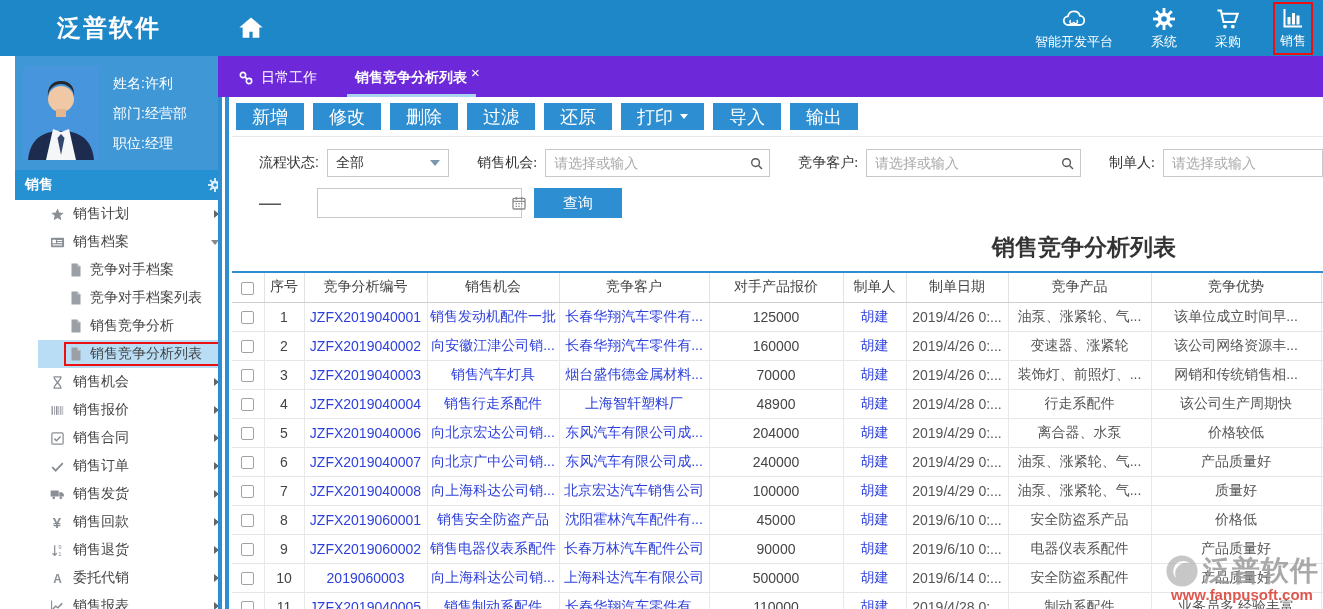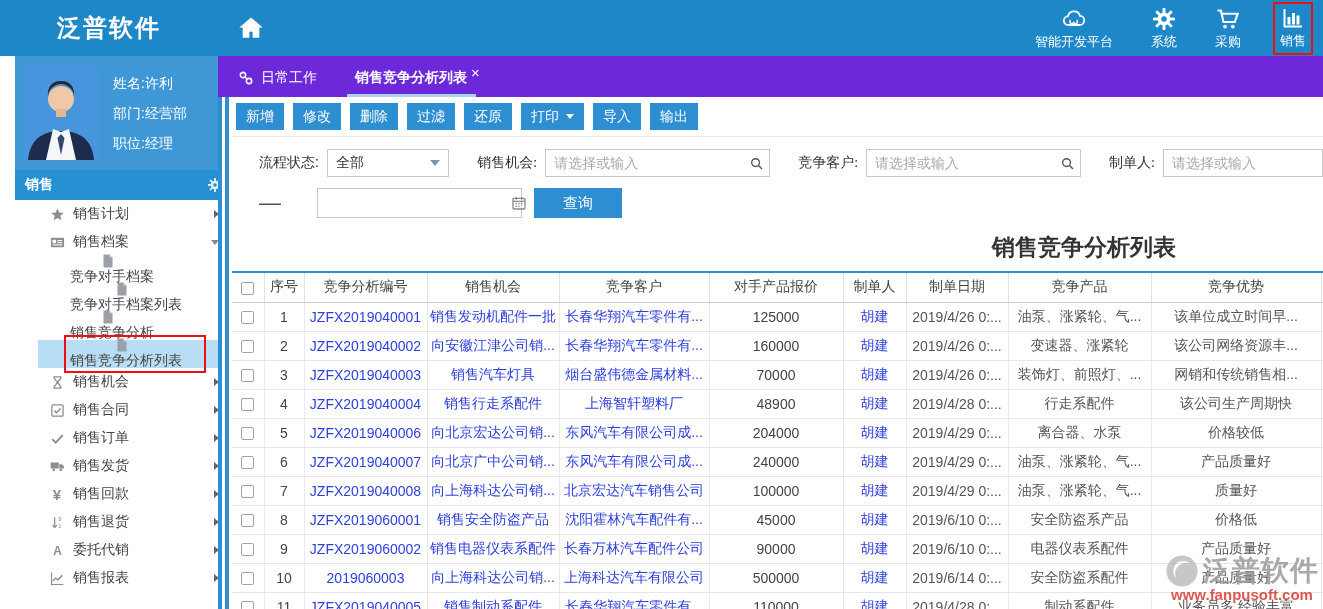--- a/index.html
+++ b/index.html
@@ -33,37 +33,37 @@
   .menu-item .micon { width:18px; height:16px; margin-right:7px; color:#8a8f96; display:flex; align-items:center; justify-content:center; }
   .menu-item .micon svg { width:15px; height:15px; }
   .menu-item .micon .yen { font-size:15px; font-weight:bold; color:#8a8f96; }
   .menu-item .arrow-r { margin-left:auto; width:0; height:0; border-left:5px solid #666; border-top:4px solid transparent; border-bottom:4px solid transparent; }
   .menu-item .arrow-d { margin-left:auto; width:0; height:0; border-top:5px solid #888; border-left:4px solid transparent; border-right:4px solid transparent; }
   .menu-sub { height:28px; display:flex; align-items:center; padding-left:32px; color:#444; cursor:pointer; }
   .menu-sub .ficon { width:13px; height:14px; margin-right:7px; color:#9aa0a6; }
   .menu-sub .ficon svg { width:12px; height:14px; }
   .menu-sub.selected { background:#b9ddf4; }
   .menu-sub.selected .inner { border:2px solid #ec1010; display:flex; align-items:center; padding:1px 22px 1px 4px; margin-left:-6px; }
-  .menu-sub .inner { display:flex; align-items:center;flex-direction:column; }
+  .menu-sub .inner { display:flex; align-items:center; }
 
   
   .main { position:absolute; left:218px; top:56px; width:1105px; height:553px; }
   .tabbar { height:41px; background:#6d28d9; display:flex; align-items:flex-end; padding-left:10px; }
   .tab { color:#fff; display:flex; align-items:center; padding:0 10px 10px; position:relative; cursor:pointer; }
   .tab .linkicon { margin-right:7px; }
   .tab .linkicon svg { width:16px; height:16px; }
   .tab.active { font-weight:bold; margin-left:18px; }
   .tab.active::after { content:""; position:absolute; left:2px; right:14px; bottom:0; height:3px; background:#a9d3ee; }
   .tab .close { font-weight:normal; font-size:15px; margin-left:4px; position:relative; top:-6px; cursor:pointer; }
 
   .content { margin-left:4px; border-left:4px solid #2e8ed2; margin-left:0; padding-left:3px; height:512px; background:#fff; overflow:hidden; }
   .content-inner { border-left:4px solid #2e8ed2; padding-left:3px; height:100%; }
 
   .toolbar { height:40px; display:flex; align-items:center; padding-left:4px; border-bottom:1px solid #e8e8e8; }
-  .tbtn { background:#2e8ed2; color:#fff; border:none; font-size:14px; height:27px; padding:0 10px; margin-right:9px; cursor:pointer; font-family:inherit; display:flex; align-items:center; }
+  .tbtn { background:#2e8ed2; color:#fff; border:none; font-size:18px; height:27px; padding:0 16px; margin-right:9px; cursor:pointer; font-family:inherit; display:flex; align-items:center; }
   .tbtn .caret { width:0; height:0; border-top:5px solid #fff; border-left:4px solid transparent; border-right:4px solid transparent; margin-left:7px; }
 
   .frow { display:flex; align-items:center; overflow:hidden; }
   .frow1 { margin-top:12px; padding-left:27px; }
   .frow2 { margin-top:11px; padding-left:27px; }
   .flabel { color:#333; white-space:nowrap; }
   .gap28 { margin-left:28px;font-family:Liberation Serif, serif; }
   .sel { margin-left:8px; width:205px; height:28px; border:1px solid #c8c8c8; display:flex; align-items:center; padding:0 8px; cursor:pointer; background:#fff; }
   .sel .selval { flex:1; }
   .sel .caret-d { width:0; height:0; border-top:6px solid #7a97ad; border-left:5px solid transparent; border-right:5px solid transparent; }
@@ -273,20 +273,36 @@
           <svg viewBox="0 0 24 24">
             <path fill="none" stroke="currentColor" stroke-width="2" d="M5.5 3h13M5.5 21h13M7 3v2.5L12 12 7 18.5V21M17 3v2.5L12 12l5 6.5V21"></path>
           </svg>
         </span>
         <span>销售机会</span>
         <span class="arrow-r"></span>
       </div>
       <div class="menu-item">
         <span class="micon">
           <svg viewBox="0 0 24 24">
+            <g fill="currentColor">
+              <rect x="2.5" y="5" width="2" height="14"></rect>
+              <rect x="6.5" y="5" width="1.2" height="14"></rect>
+              <rect x="9.5" y="5" width="2.4" height="14"></rect>
+              <rect x="13.5" y="5" width="1.2" height="14"></rect>
+              <rect x="16.5" y="5" width="1.6" height="14"></rect>
+              <rect x="20" y="5" width="1" height="14"></rect>
+            </g>
+          </svg>
+        </span>
+        <span>销售报价</span>
+        <span class="arrow-r"></span>
+      </div>
+      <div class="menu-item">
+        <span class="micon">
+          <svg viewBox="0 0 24 24">
             <rect x="3" y="3" width="18" height="18" rx="2" fill="none" stroke="currentColor" stroke-width="2"></rect>
             <path d="M7 12.2l3.4 3.4L17 8.8" fill="none" stroke="currentColor" stroke-width="2.4"></path>
           </svg>
         </span>
         <span>销售合同</span>
         <span class="arrow-r"></span>
       </div>
       <div class="menu-item">
         <span class="micon">
           <svg viewBox="0 0 24 24">

